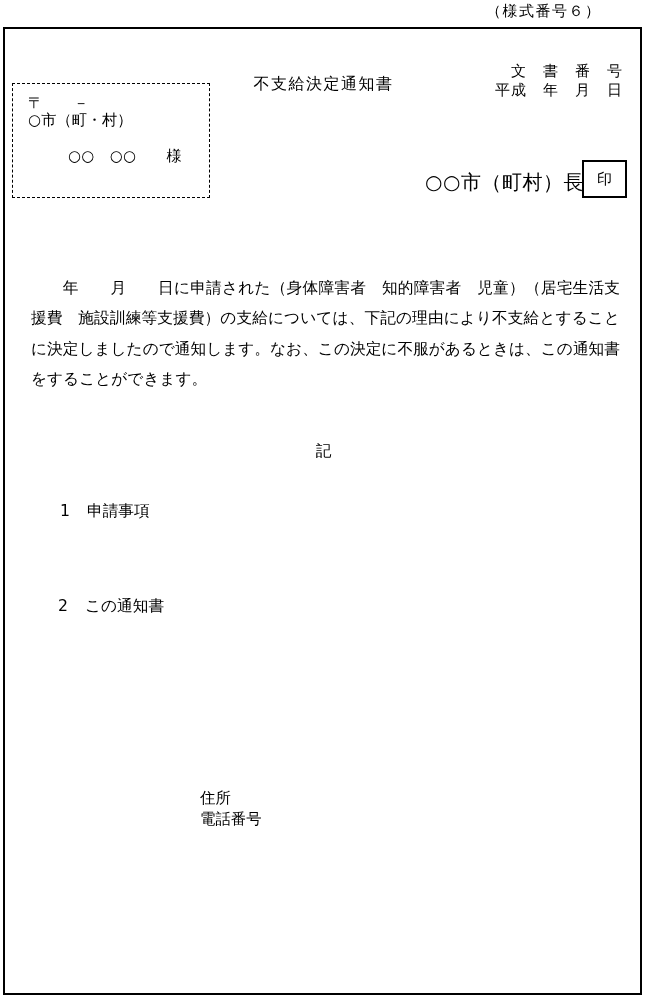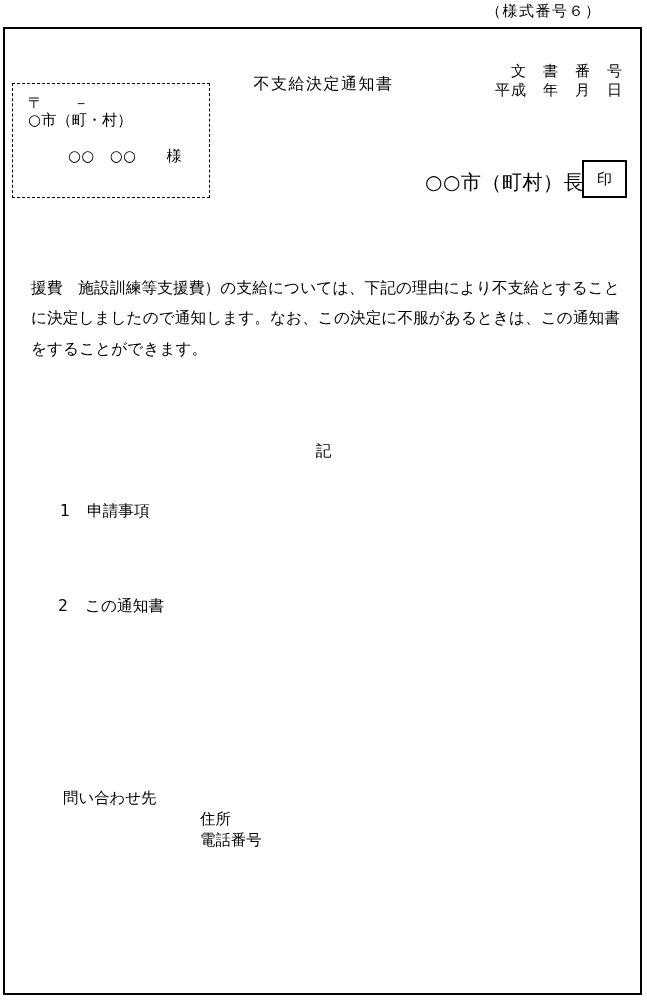--- a/index.html
+++ b/index.html
@@ -151,32 +151,32 @@
   <div class="name">○○　○○　　様</div>
 </div>
 
 <div class="abs" id="issuer-name">○○市（町村）長</div>
 
 <div class="abs" id="seal-box">
   <span>印</span>
 </div>
 
 <div class="abs" id="body-paragraph">
+  <div class="body-line">　　年　　月　　日に申請された（身体障害者　知的障害者　児童）（居宅生活支</div>
   <div class="body-line">援費　施設訓練等支援費）の支給については、下記の理由により不支給とすること</div>
   <div class="body-line">に決定しましたので通知します。なお、この決定に不服があるときは、この通知書</div>
   <div class="body-line last">をすることができます。</div>
 </div>
 
 <div class="abs" id="ki-heading">記</div>
 
 <div class="abs list-item" id="item-1">
   <span class="item-no">1</span><span class="item-label">申請事項</span>
 </div>
 
 <div class="abs list-item" id="item-2">
   <span class="item-no">2</span><span class="item-label">この通知書</span>
 </div>
 
 <div class="abs" id="contact-block">
-  <div>問い合わせ先</div>
   <div class="c-indent">住所</div>
   <div class="c-indent">電話番号</div>
 </div>
 
 </body></html>

